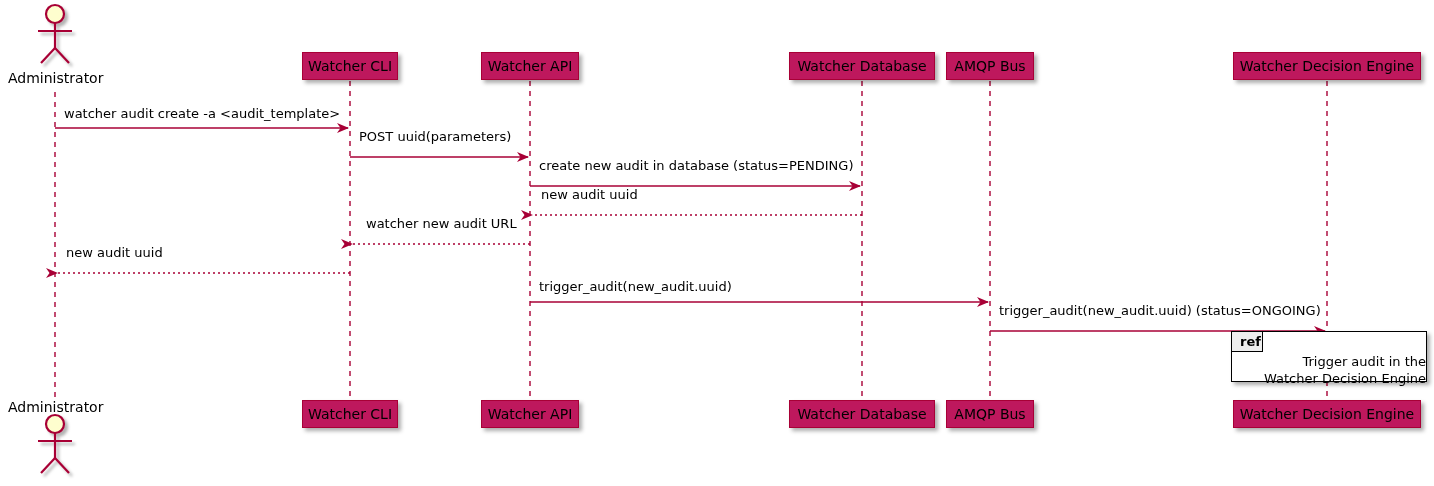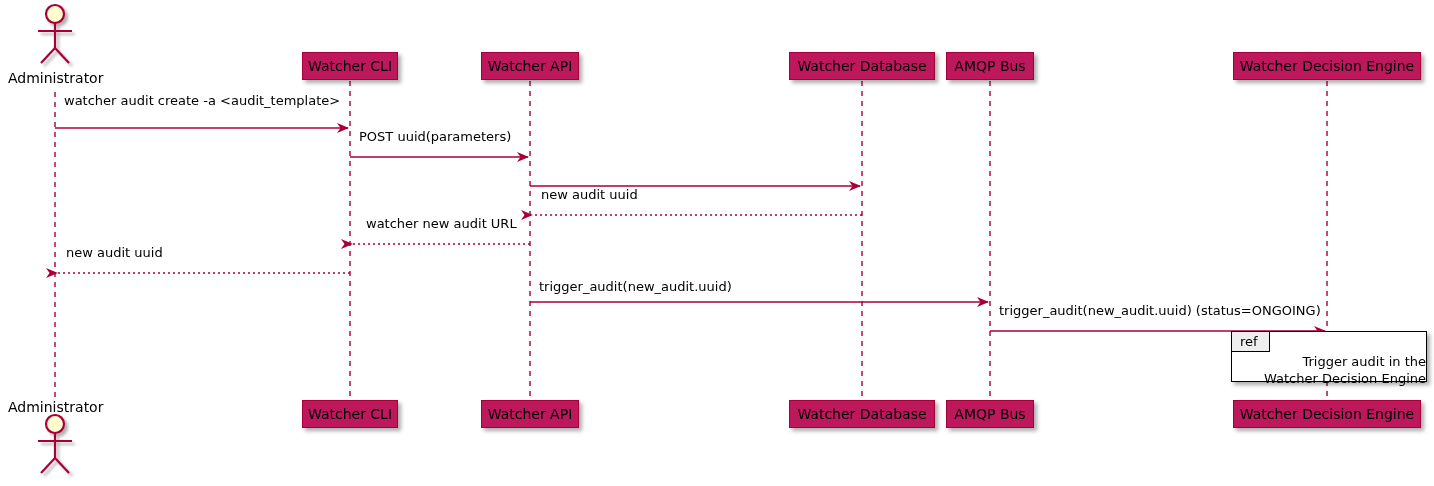--- a/index.html
+++ b/index.html
@@ -63,23 +63,23 @@
     box-shadow: 3px 3px 4px rgba(0,0,0,0.32);
   }
   .ref-tab {
     position: absolute;
     left: 0;
     top: 0;
     height: 19px;
     background: #EEEEEE;
     border-right: 1.5px solid #000000;
     border-bottom: 1.5px solid #000000;
-    font-weight: normal;
+    font-weight: bold;
     font-size: 13px;
-    padding: 0 11px 0 8px;
+    padding: 0 1px 0 8px;
     display: flex;
     align-items: center;
     color: #000000;
   }
   .ref-body {
     position: absolute;
     left: 0;
     top: 21px;
     width: 100%;
     font-size: 13px;
@@ -161,22 +161,23 @@
   <div class="participant" style="left:789px; top:52px; width:146px;">Watcher Database</div>
   <div class="participant" style="left:946px; top:52px; width:88px;">AMQP Bus</div>
   <div class="participant" style="left:1233px; top:52px; width:188px;">Watcher Decision Engine</div>
 
   <div class="participant" style="left:302px; top:400px; width:96px;">Watcher CLI</div>
   <div class="participant" style="left:481px; top:400px; width:98px;">Watcher API</div>
   <div class="participant" style="left:789px; top:400px; width:146px;">Watcher Database</div>
   <div class="participant" style="left:946px; top:400px; width:88px;">AMQP Bus</div>
   <div class="participant" style="left:1233px; top:400px; width:188px;">Watcher Decision Engine</div>
 
-  <div class="msg-label" style="left:64px; top:94px;">watcher audit create -a &lt;audit_template&gt;</div>
+  <div class="msg-label" style="left:64px; top:107px;">watcher audit create -a &lt;audit_template&gt;</div>
   <div class="msg-label" style="left:359px; top:130px;">POST uuid(parameters)</div>
+  <div class="msg-label" style="left:539px; top:159px;">create new audit in database (status=PENDING)</div>
   <div class="msg-label" style="left:541px; top:188px;">new audit uuid</div>
   <div class="msg-label" style="left:366px; top:217px;">watcher new audit URL</div>
   <div class="msg-label" style="left:66px; top:246px;">new audit uuid</div>
   <div class="msg-label" style="left:539px; top:280px;">trigger_audit(new_audit.uuid)</div>
   <div class="msg-label" style="left:999px; top:304px;">trigger_audit(new_audit.uuid) (status=ONGOING)</div>
 
   <div class="ref-box" style="left:1231px; top:331px; width:196px; height:51px;">
     <div class="ref-tab">
       <span>ref</span>
     </div>

